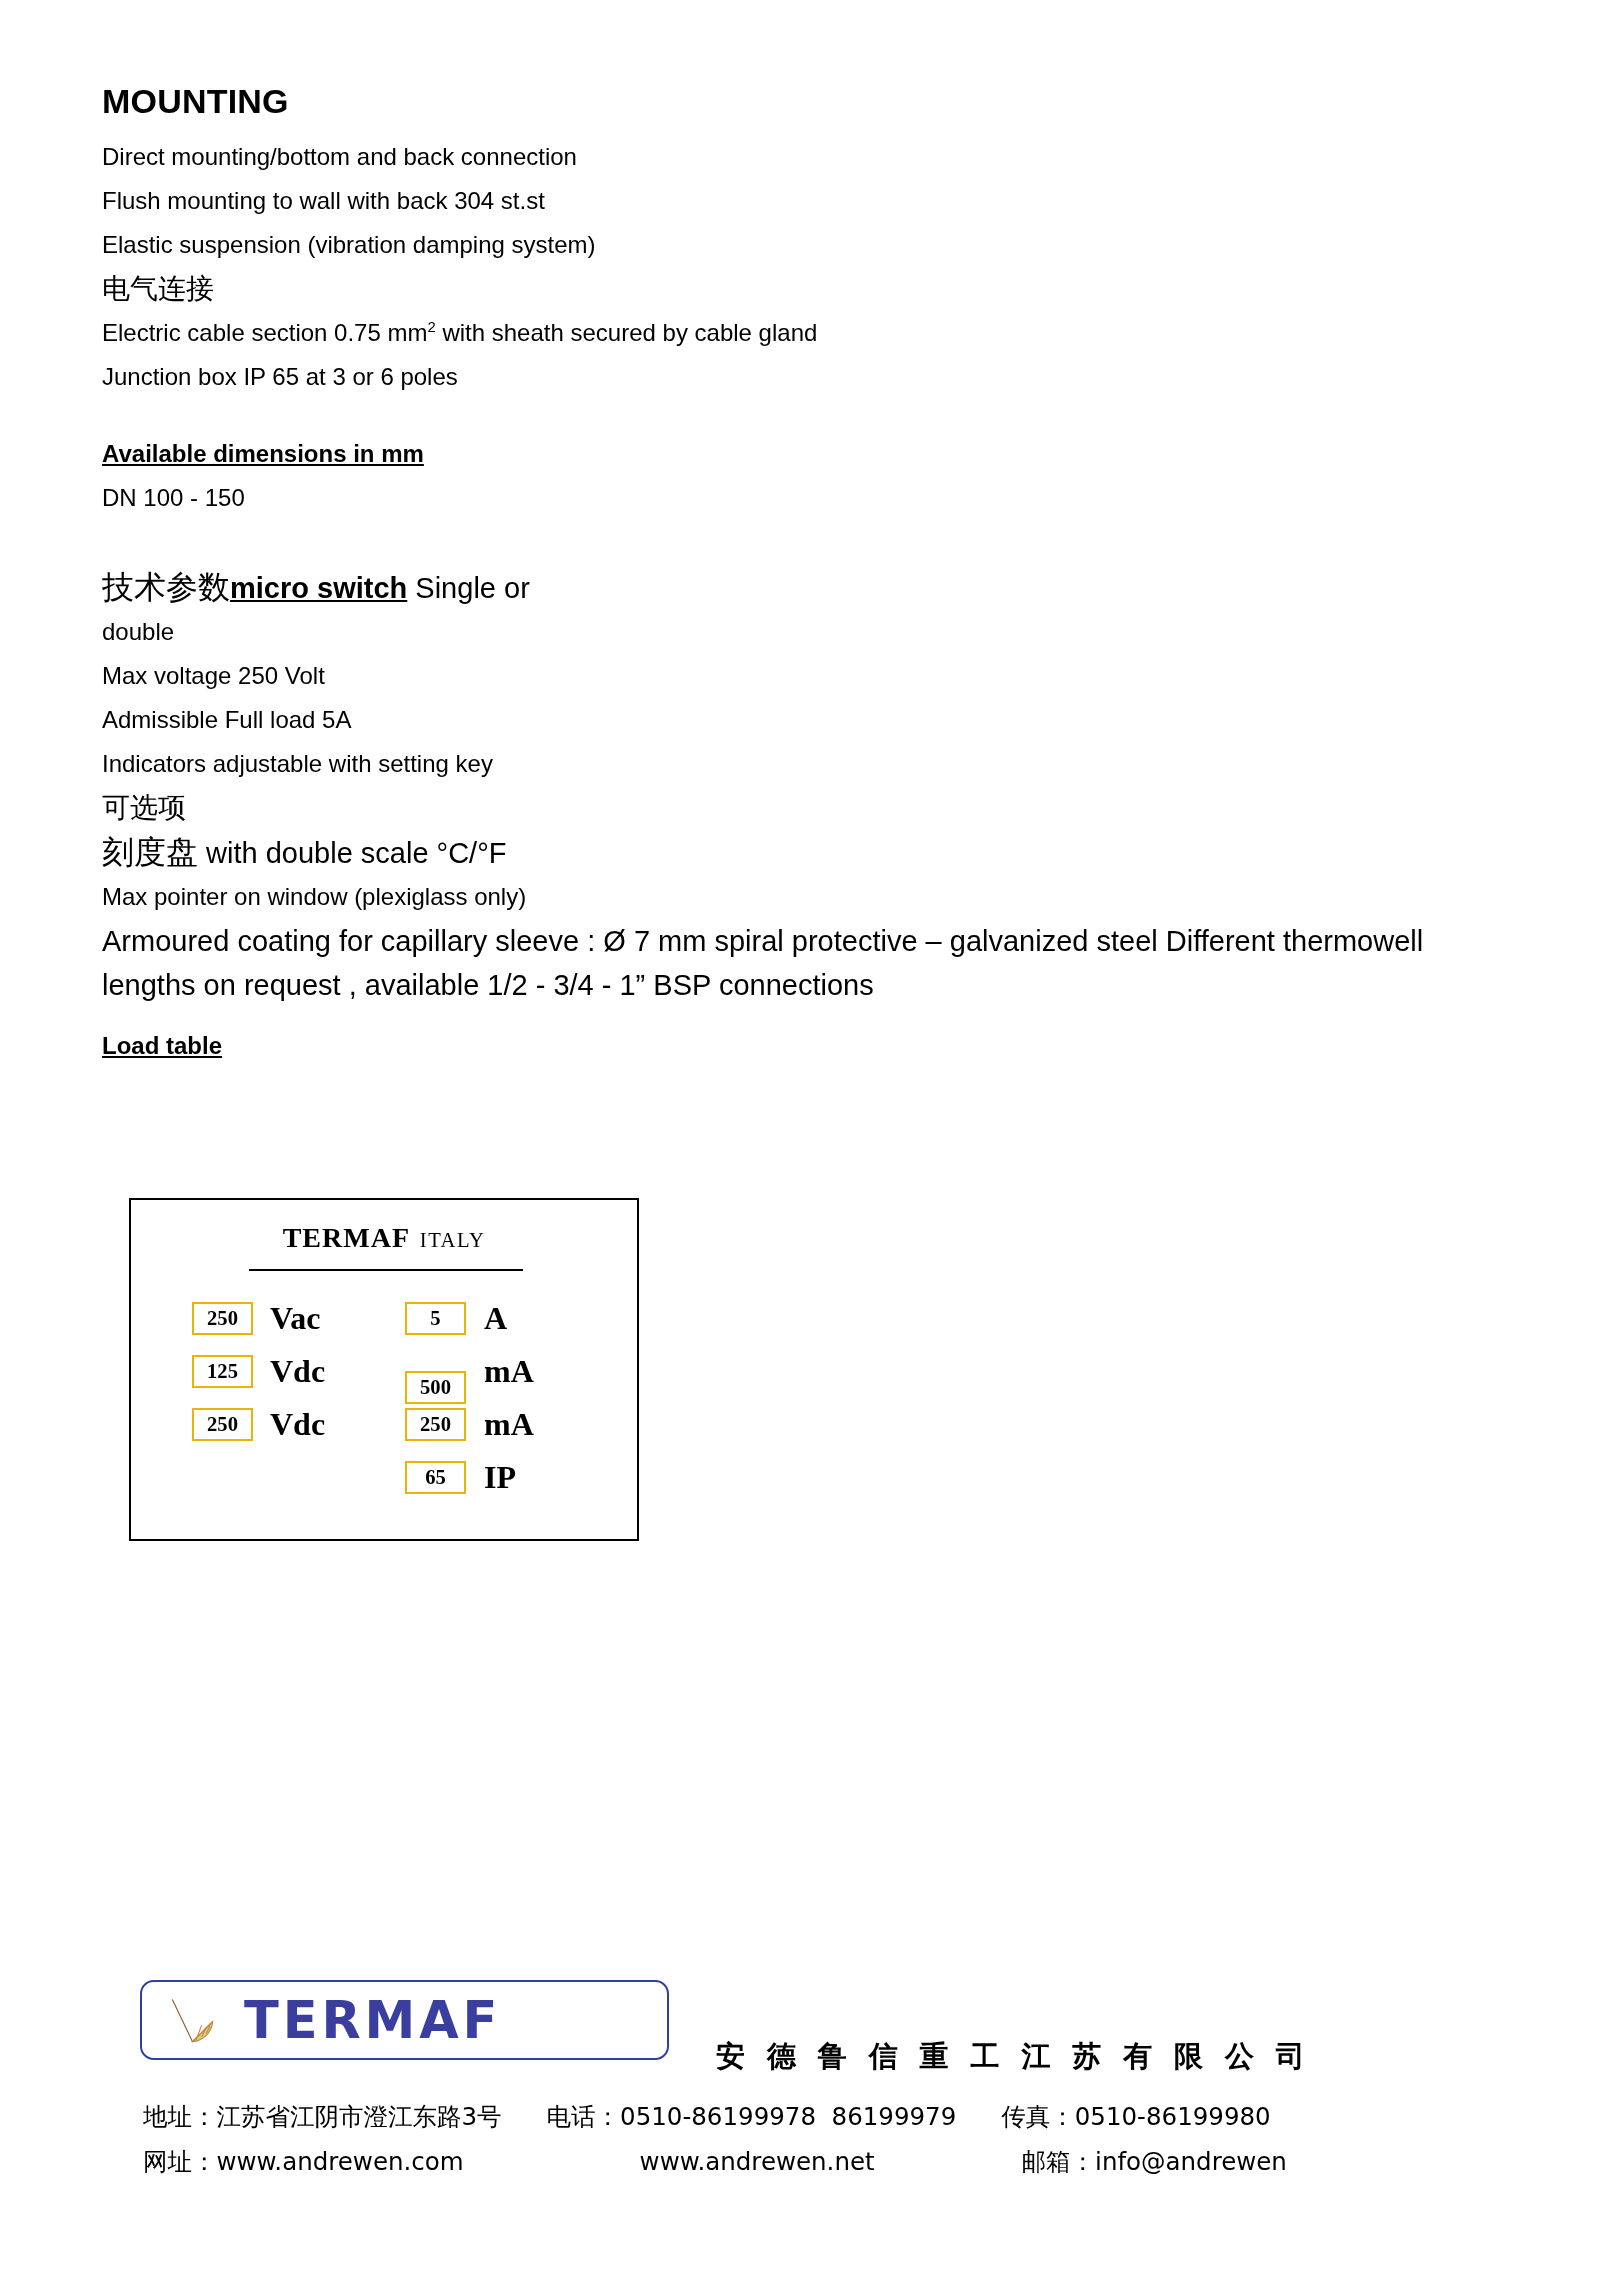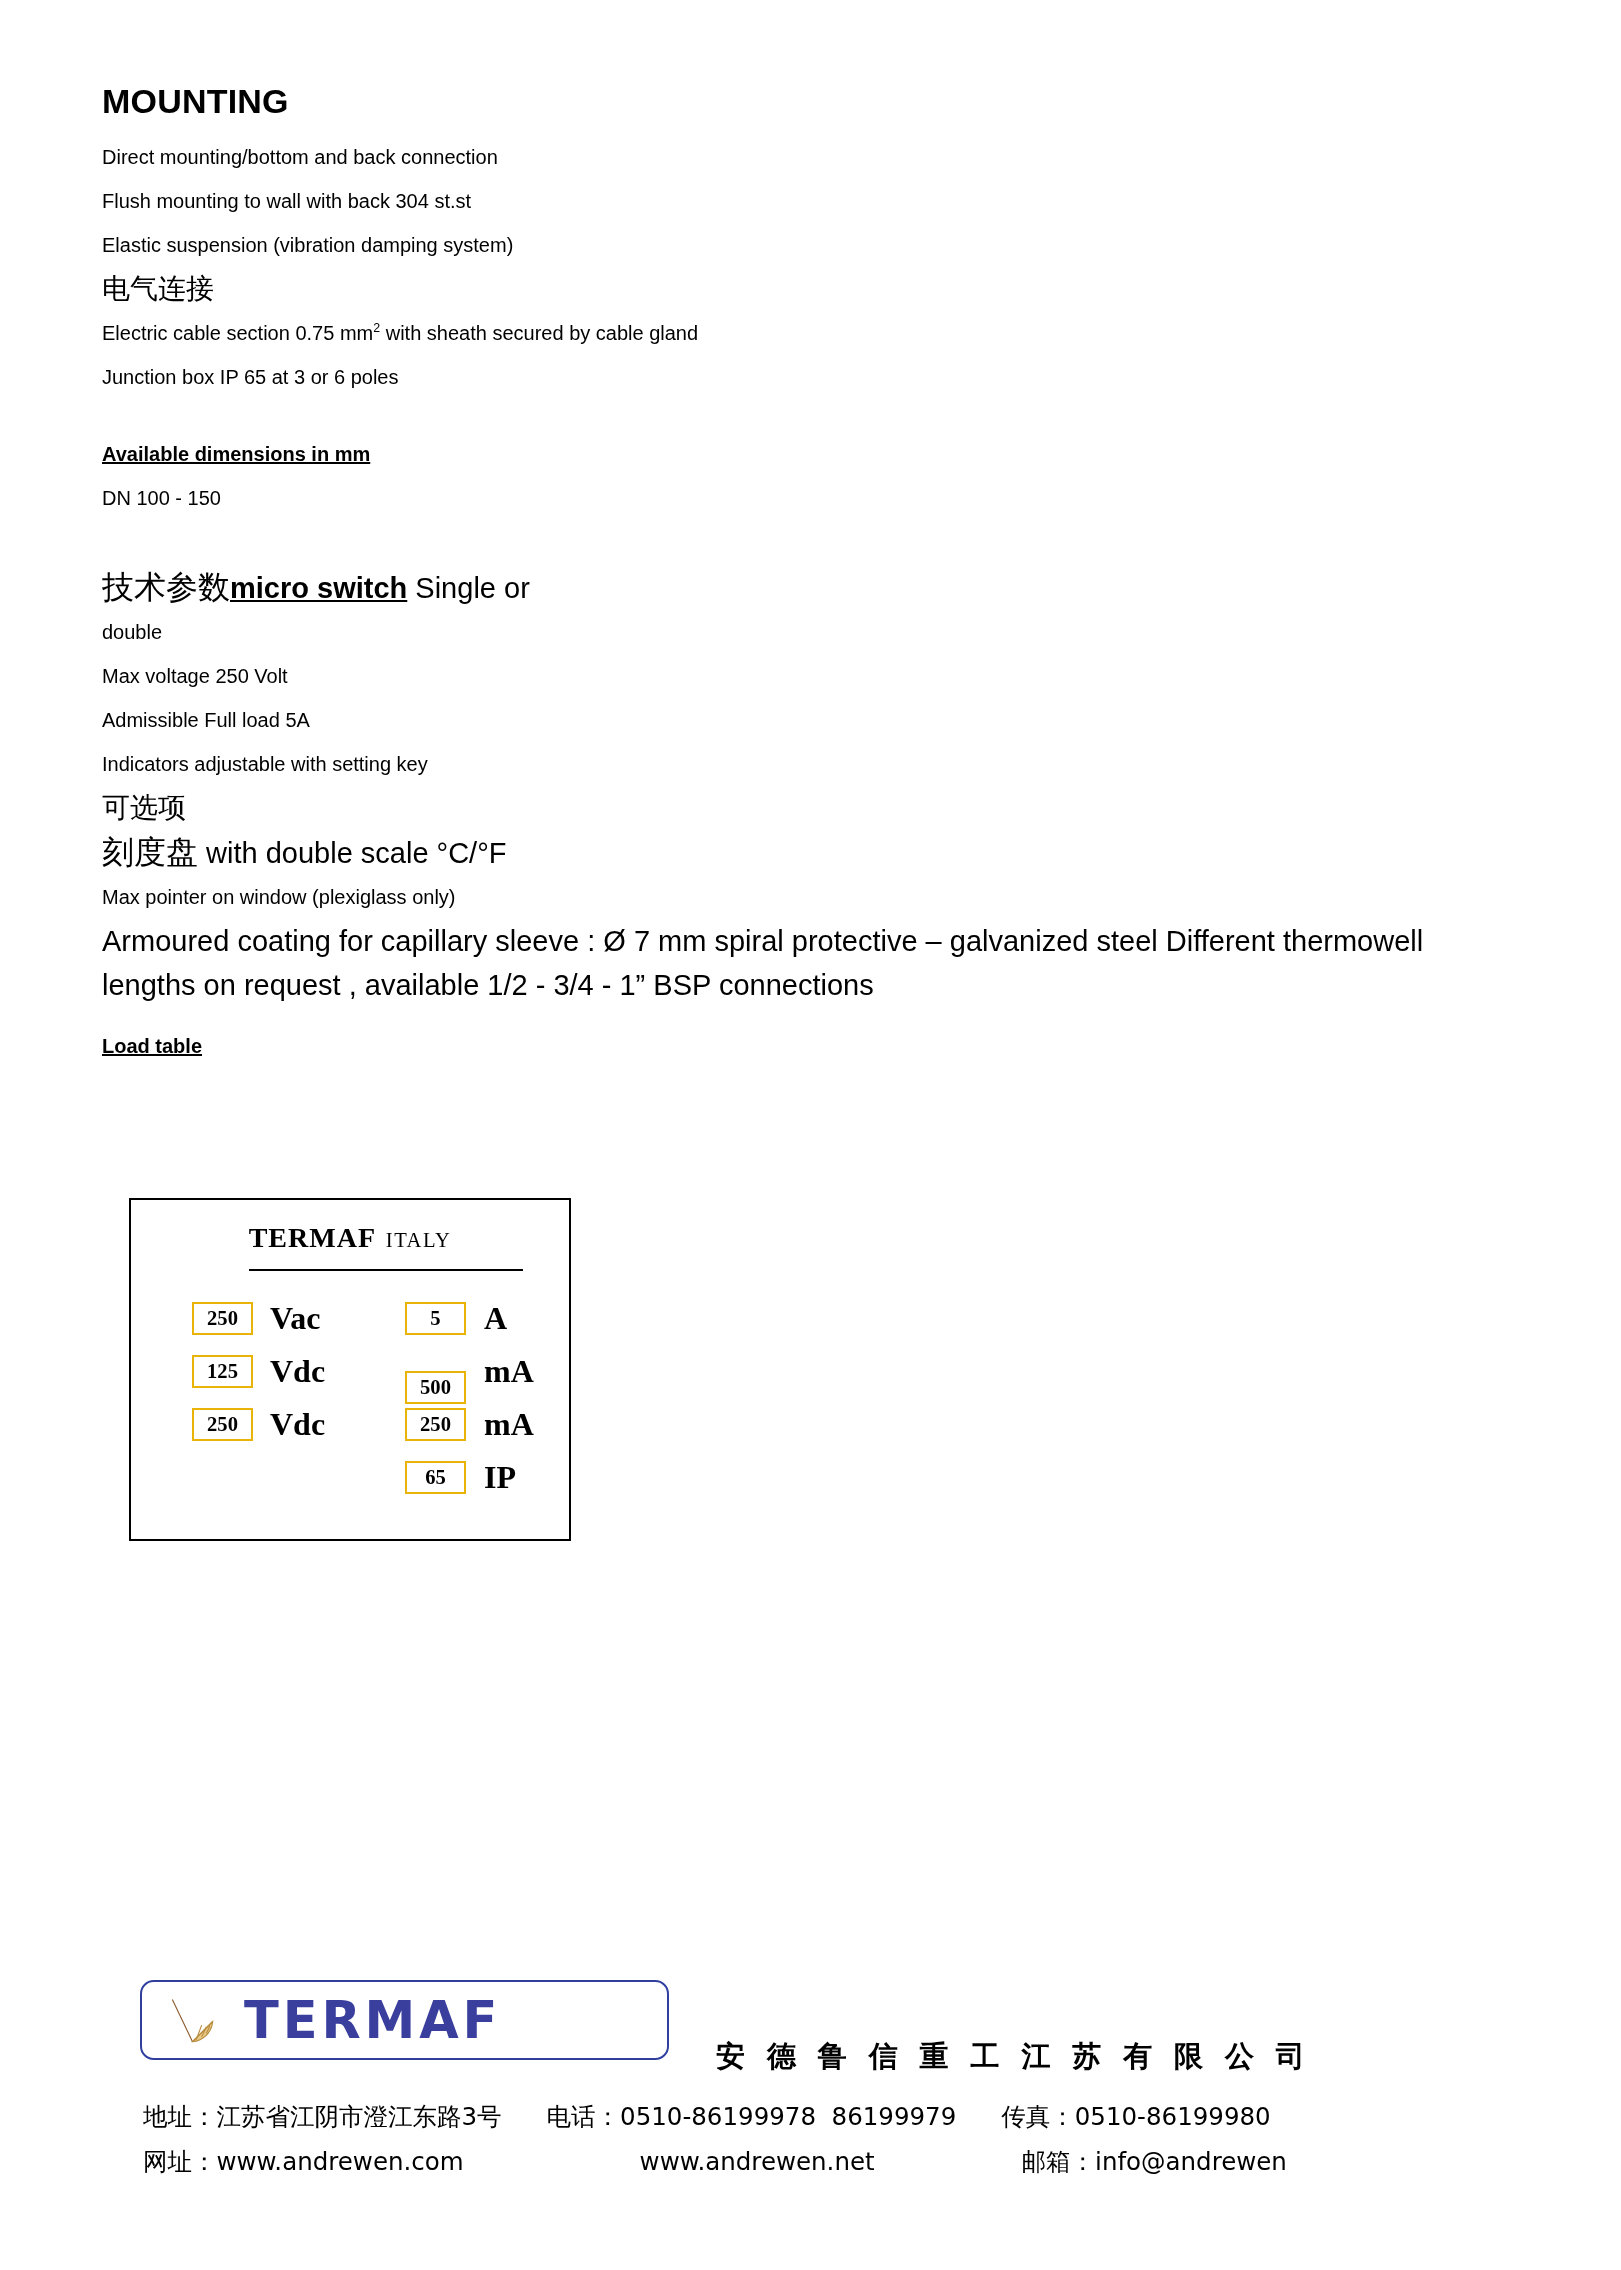--- a/index.html
+++ b/index.html
@@ -28,21 +28,21 @@
     top: 82px;
     width: 1392px;
   }
   h1.section-title {
     font-size: 34px;
     font-weight: bold;
     margin: 0 0 13.7px 0;
     letter-spacing: 0.2px;
   }
   .line {
-    font-size: 20px;
+    font-size: 24px;
     line-height: 44px;
     white-space: pre-wrap;
   }
   .line.cjk {
     font-family: "DejaVu Sans", sans-serif;
     font-size: 28px;
   }
   .bold {
     font-weight: bold;
     text-decoration: underline;
@@ -67,21 +67,21 @@
     font-size: 29px;
     line-height: 44px;
     max-width: 1333px;
   }
 
   
   .load-figure {
     position: absolute;
     left: 129px;
     top: 1198px;
-    width: 442px;
+    width: 510px;
     height: 343px;
     border: 2px solid #000;
     box-sizing: border-box;
     background: #fff;
   }
   .brand-row {
     position: absolute;
     left: 0; right: 0;
     top: 21.6px;
     text-align: center;

